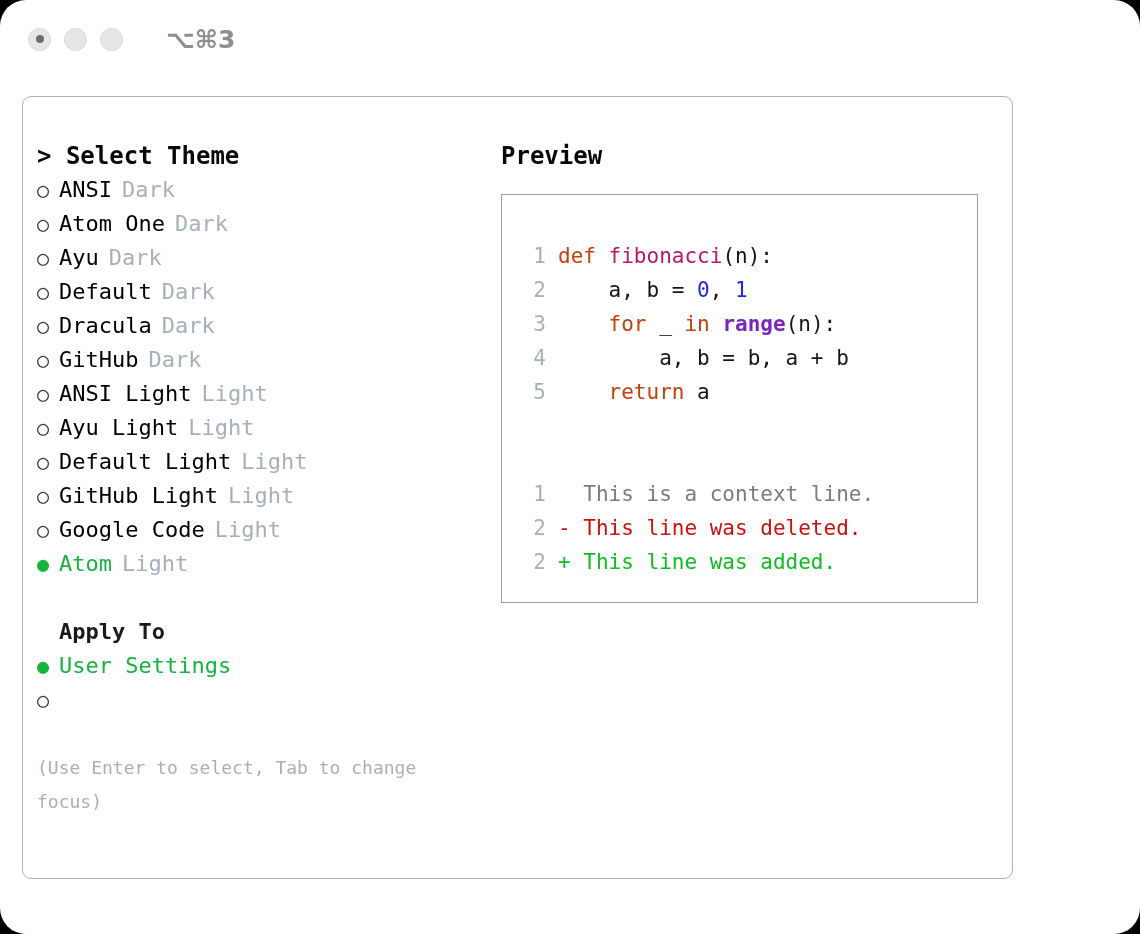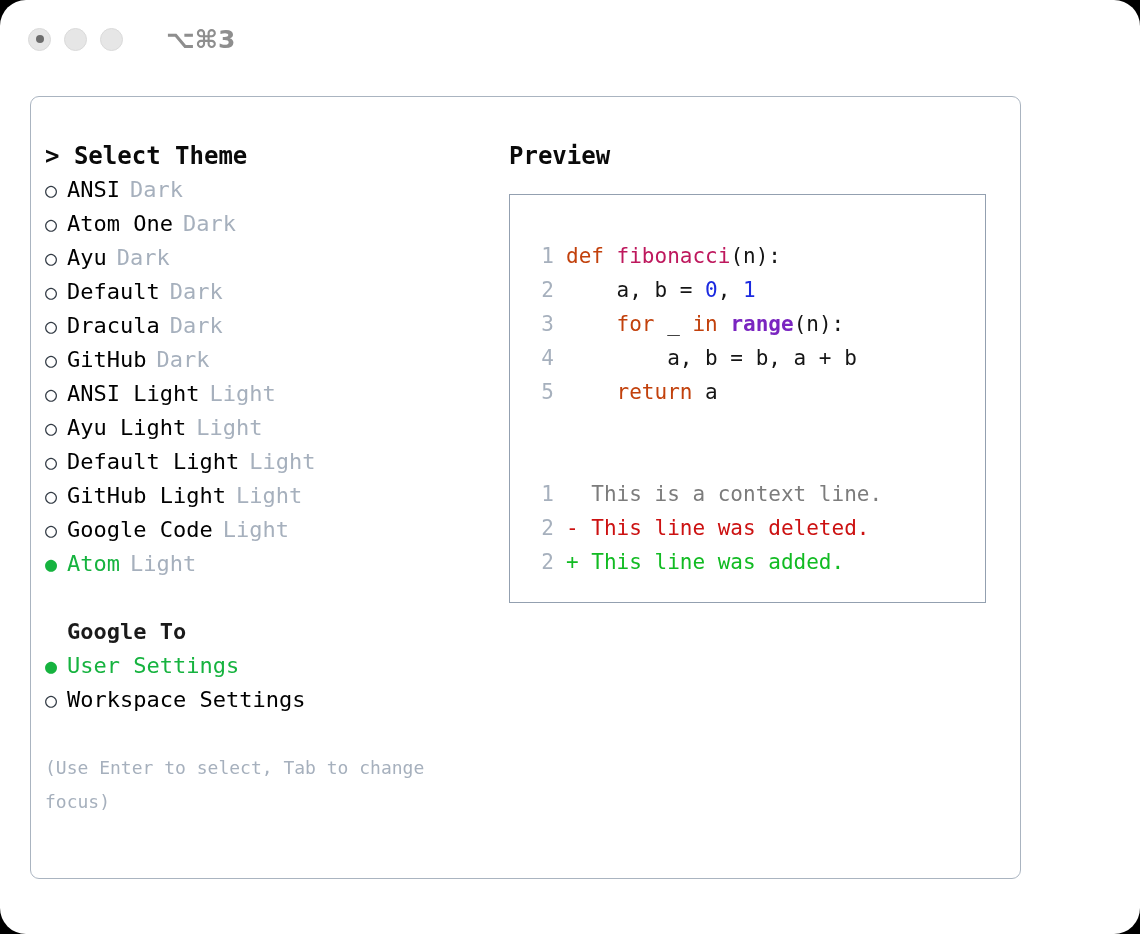--- a/index.html
+++ b/index.html
@@ -71,21 +71,20 @@
   .panel {
     position: absolute;
     left: 22px;
     top: 96px;
     width: 991px;
     height: 783px;
     border: 1.5px solid #aab4c0;
     border-radius: 9px;
     box-sizing: border-box;
     background: #ffffff;
-    margin-left: 8px;
   }
 
   
   .left-col {
     position: absolute;
     left: 14px;
     top: 42px;
     width: 452px;
   }
   .right-col {
@@ -220,24 +219,24 @@
           <div class="theme-row"><span class="bullet">○</span><span class="theme-name">ANSI Light</span><span class="theme-tag">Light</span></div>
           <div class="theme-row"><span class="bullet">○</span><span class="theme-name">Ayu Light</span><span class="theme-tag">Light</span></div>
           <div class="theme-row"><span class="bullet">○</span><span class="theme-name">Default Light</span><span class="theme-tag">Light</span></div>
           <div class="theme-row"><span class="bullet">○</span><span class="theme-name">GitHub Light</span><span class="theme-tag">Light</span></div>
           <div class="theme-row"><span class="bullet">○</span><span class="theme-name">Google Code</span><span class="theme-tag">Light</span></div>
           <div class="theme-row selected"><span class="bullet">●</span><span class="theme-name">Atom</span><span class="theme-tag">Light</span></div>
         </div>
 
       <div class="section-gap"></div>
 
-      <div class="apply-heading">Google To</div>
+      <div class="apply-heading">Apply To</div>
       <div id="apply-list">
           <div class="theme-row selected"><span class="bullet">●</span><span class="theme-name">User Settings</span></div>
-          <div class="theme-row"><span class="bullet">○</span><span class="theme-name">Workspace Settings</span></div>
+          <div class="theme-row"><span class="bullet">○</span></div>
         </div>
 
       <div class="hint">(Use Enter to select, Tab to change focus)</div>
     </div>
 
     <div class="right-col">
       <div class="preview-title">Preview</div>
       <div class="code-box">
         <div id="code-lines">
             <div class="code-line"><span class="lineno">1</span><span class="code-text"><span class="tok-kw">def </span><span class="tok-fn">fibonacci</span><span class="tok-punct">(</span><span class="tok-plain">n</span><span class="tok-punct">):</span></span></div>

